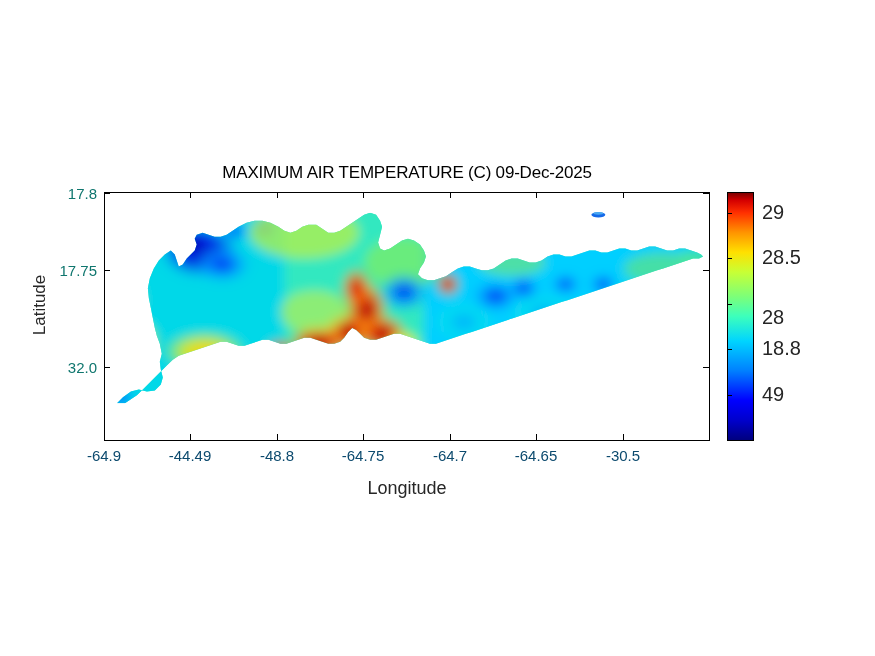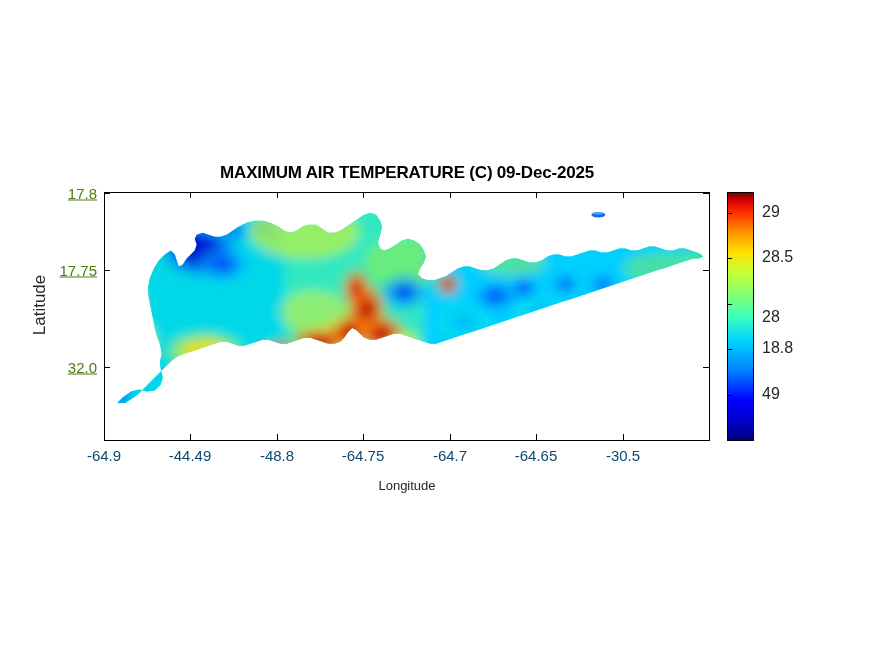--- a/index.html
+++ b/index.html
@@ -4,21 +4,21 @@
 <style>
   html,body{margin:0;padding:0;background:#ffffff;}
   body{width:875px;height:656px;position:relative;overflow:hidden;
        font-family:"Liberation Sans", sans-serif;color:#1a1a1a;}
 
   #figure{position:absolute;left:0;top:0;width:875px;height:656px;background:#fff;}
 
   
   #chart-title{
     position:absolute;left:104px;top:163px;width:606px;
-    text-align:center;font-size:17px;font-weight:bold;color:#000;
+    text-align:center;font-size:17px;font-weight:normal;color:#000;
     letter-spacing:-0.2px;white-space:nowrap;
   }
 
   
   #plot-area{
     position:absolute;left:104px;top:192px;width:606px;height:249px;
     border:1.2px solid #000;box-sizing:border-box;background:#fff;
   }
   #map-svg{position:absolute;left:0;top:0;width:100%;height:100%;display:block;}
 
@@ -28,44 +28,44 @@
   .tick-x-top{width:1.2px;height:6px;}
   .tick-y-left{height:1.2px;width:6px;}
   .tick-y-right{height:1.2px;width:6px;}
 
   
   .xtick-label{
     position:absolute;top:447px;font-size:15px;color:#0c4a6e;
     transform:translateX(-50%);white-space:nowrap;
   }
   .ytick-label{
-    position:absolute;right:0;font-size:15px;color:#4d7c0f;
-    transform:translateY(-50%);white-space:nowrap;text-decoration:underline;
+    position:absolute;right:0;font-size:15px;color:#0f766e;
+    transform:translateY(-50%);white-space:nowrap;
   }
   #ytick-labels{position:absolute;left:0px;top:0px;width:97px;height:656px;}
 
   #xlabel{
     position:absolute;left:104px;top:478px;width:606px;text-align:center;
-    font-size:13px;color:#262626;
+    font-size:18px;color:#262626;
   }
   #ylabel{
     position:absolute;left:-20px;top:295px;width:120px;text-align:center;
     font-size:17px;color:#262626;
     transform:rotate(-90deg);transform-origin:50% 50%;
   }
 
   
   #colorbar{
     position:absolute;left:727px;top:192px;width:27px;height:249px;
     border:1.2px solid #000;box-sizing:border-box;
   }
   #colorbar-gradient{position:absolute;left:0;top:0;width:100%;height:100%;}
   .cb-tick{position:absolute;left:-1px;width:5px;height:1.2px;background:#000;}
   .cbtick-label{
-    position:absolute;left:762px;font-size:16px;color:#262626;
+    position:absolute;left:762px;font-size:20px;color:#262626;
     transform:translateY(-50%);white-space:nowrap;text-align:right;
   }
 </style>
 </head>
 <body>
 
 <div id="figure">
 
   <div id="chart-title">MAXIMUM AIR TEMPERATURE (C) 09-Dec-2025</div>
 

